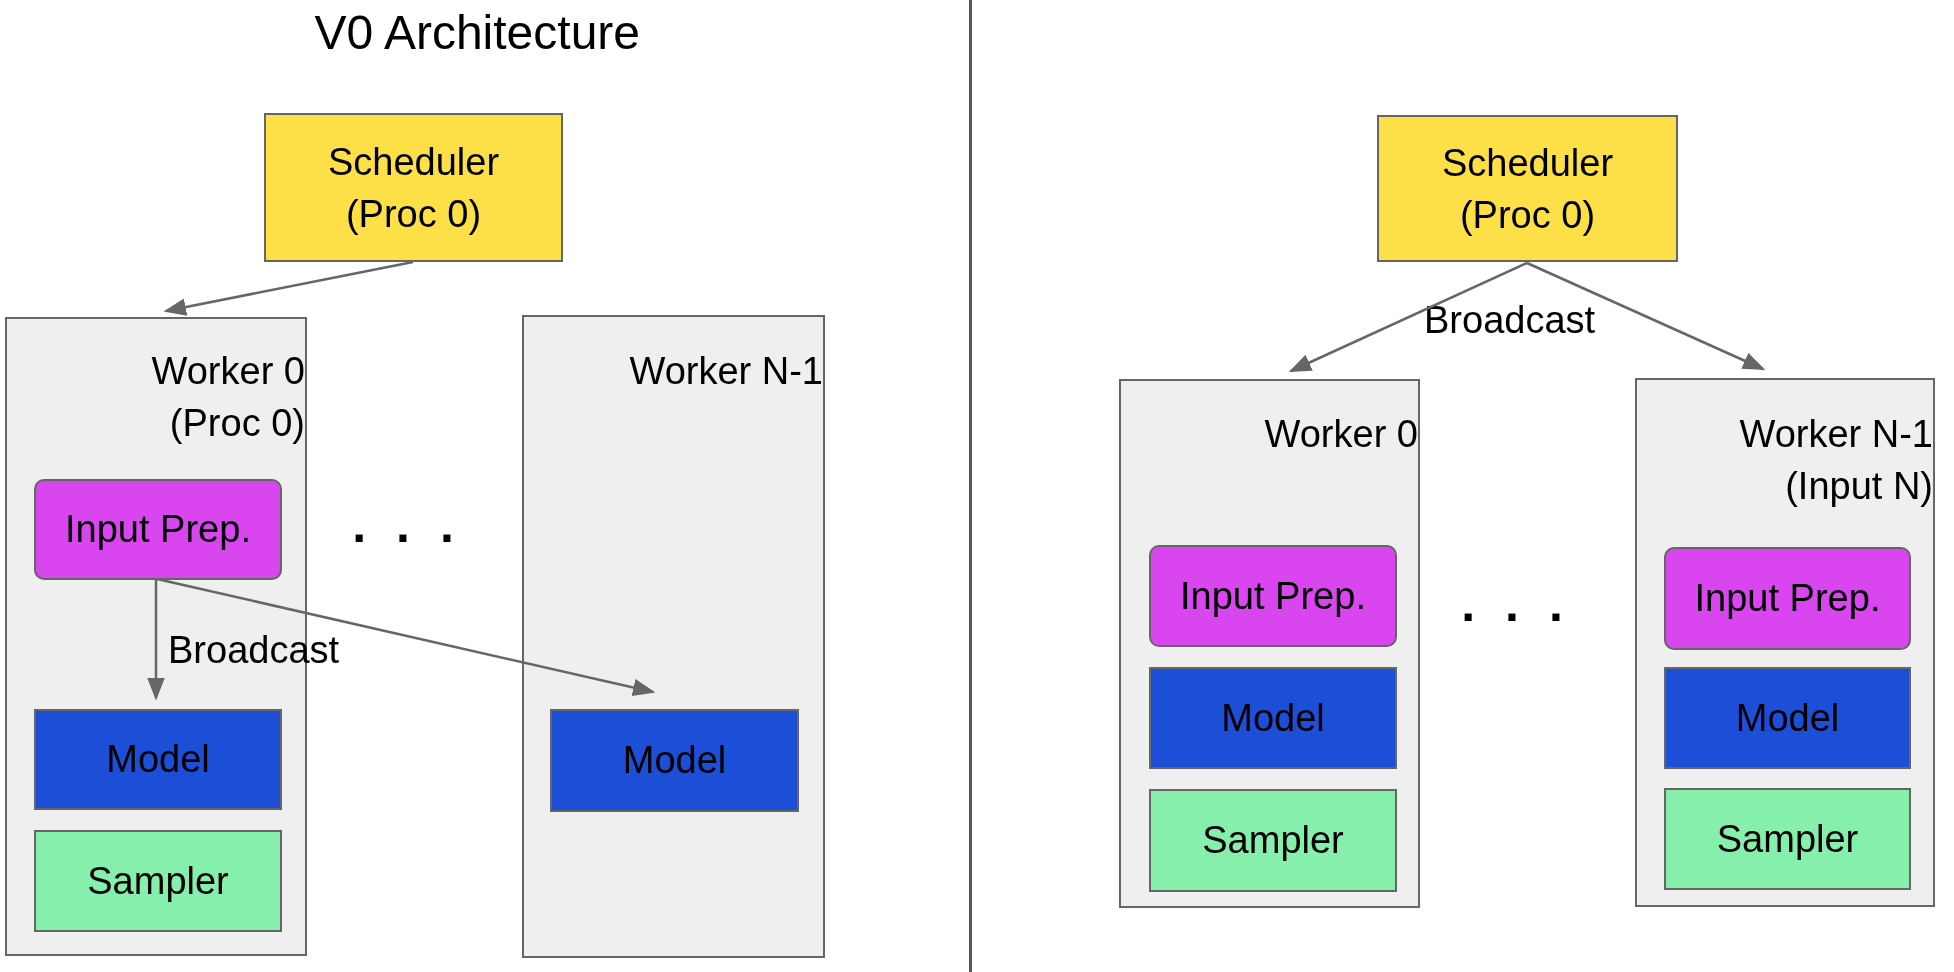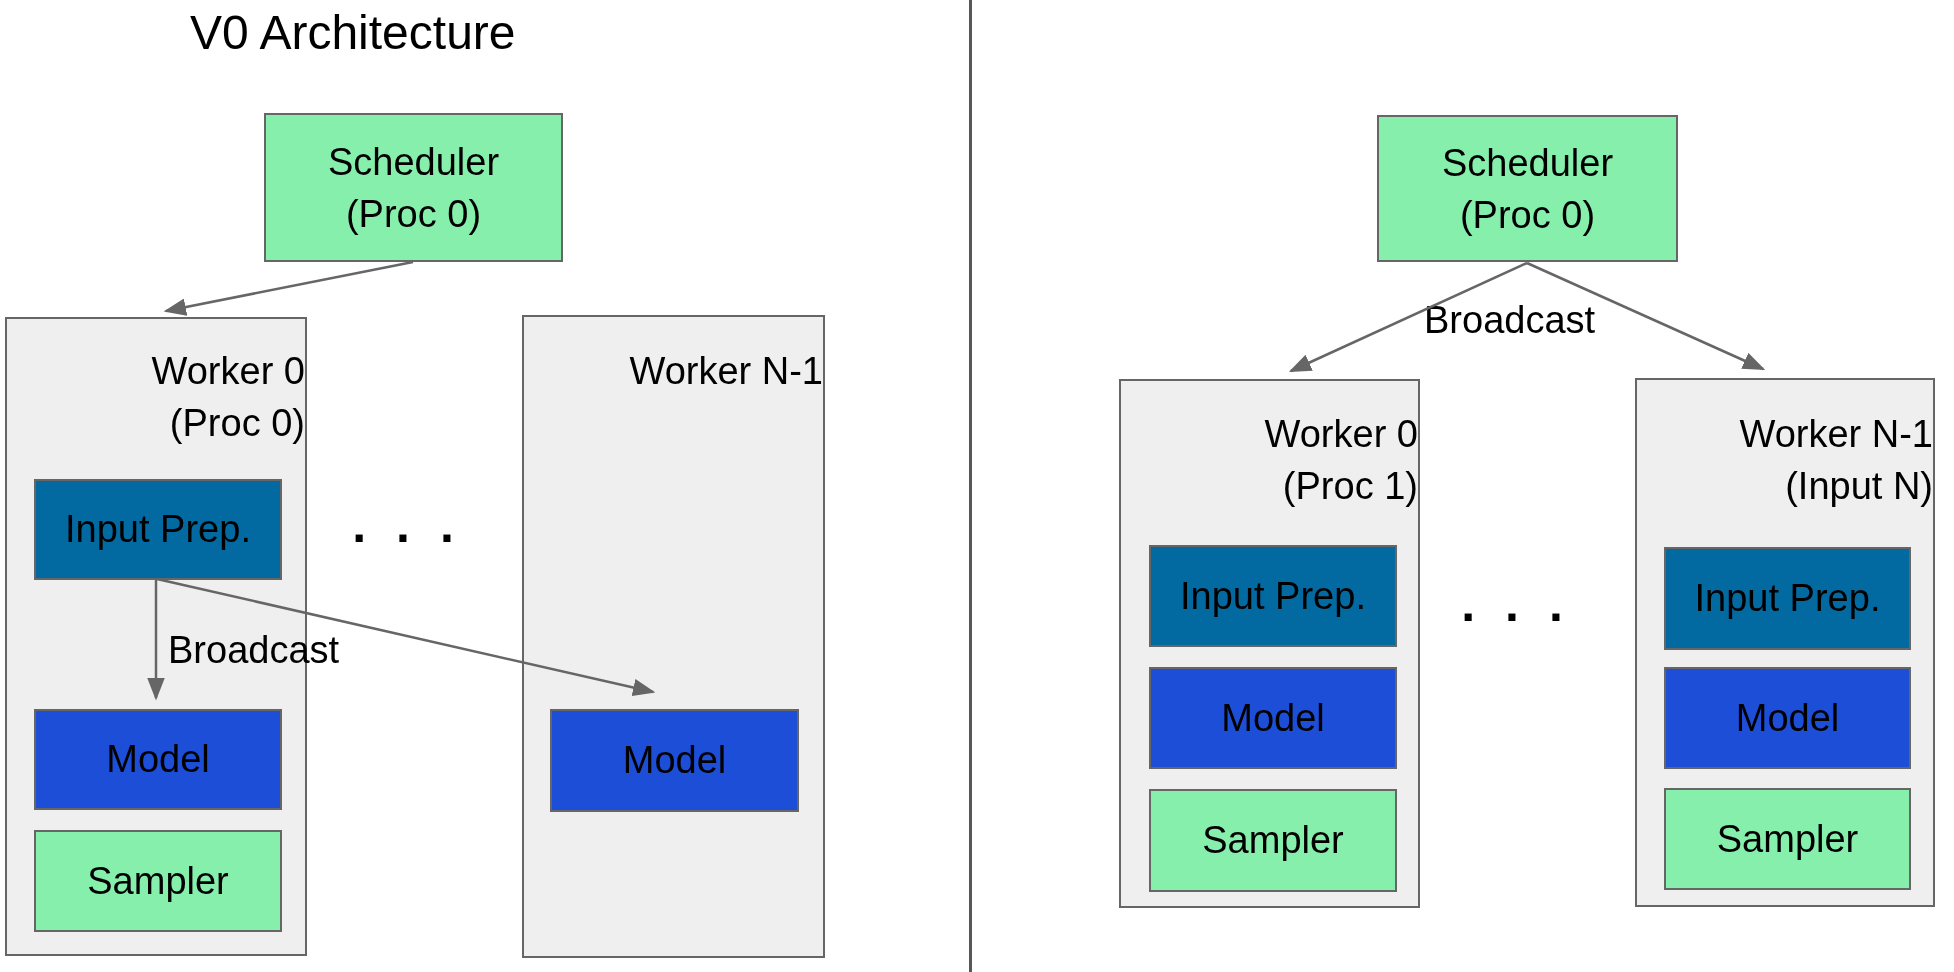--- a/index.html
+++ b/index.html
@@ -3,40 +3,40 @@
 <meta charset="utf-8">
 <style>
   html,body{margin:0;padding:0;background:#ffffff;}
   .canvas{
     position:relative;width:1954px;height:972px;background:#ffffff;
     font-family:"Liberation Sans",sans-serif;color:#000;overflow:hidden;
   }
   .overlay{position:absolute;left:0;top:0;pointer-events:none;z-index:5;}
   .divider{position:absolute;top:0;height:972px;width:3px;background:#575757;}
   .diagram-title{
-    position:absolute;top:5px;width:450px;text-align:left;
+    position:absolute;top:5px;width:450px;text-align:right;
     font-size:48px;line-height:56px;white-space:nowrap;
   }
   .box{
     position:absolute;box-sizing:border-box;border:2px solid #666666;
     display:flex;flex-direction:column;align-items:center;justify-content:center;
     text-align:center;
   }
-  .sched{background:#86efac;font-size:38px;line-height:52px;}
+  .sched{background:#fde047;font-size:38px;line-height:52px;}
   .container{position:absolute;box-sizing:border-box;border:2px solid #666666;background:#efefef;}
   .wtitle{
     position:absolute;left:0;right:0;text-align:right;
     font-size:38px;line-height:52px;
   }
   .inner{
     position:absolute;box-sizing:border-box;border:2px solid #666666;
     display:flex;align-items:center;justify-content:center;
     font-size:38px;text-align:center;
   }
-  .purple{background:#0369a1;}
+  .purple{background:#d946ef;border-radius:10px;}
   .yellow{background:#1d4ed8;}
   .green{background:#86efac;}
   .bc-label{position:absolute;width:215px;text-align:left;font-size:38px;line-height:40px;white-space:nowrap;}
   .dots{
     position:absolute;width:150px;text-align:center;font-size:50px;line-height:54px;
     font-weight:bold;letter-spacing:30px;white-space:nowrap;
   }
 </style>
 </head>
 <body>
@@ -90,21 +90,20 @@
   <div class="box sched" style="left:1377px;top:115px;width:301px;height:147px;">
     <div>Scheduler</div>
     <div>(Proc 0)</div>
   </div>
 
   <div class="bc-label" style="left:1424px;top:300px;">Broadcast</div>
 
   <div class="container" style="left:1119px;top:379px;width:301px;height:529px;">
     <div class="wtitle" style="top:27px;">
       <div>Worker 0</div>
-      <div>(Proc 1)</div>
     </div>
     <div class="inner purple" style="left:28px;top:164px;width:248px;height:102px;">Input Prep.</div>
     <div class="inner yellow" style="left:28px;top:286px;width:248px;height:102px;">Model</div>
     <div class="inner green" style="left:28px;top:408px;width:248px;height:103px;">Sampler</div>
   </div>
 
   <div class="dots" style="left:1452px;top:577px;">...</div>
 
   <div class="container" style="left:1635px;top:378px;width:300px;height:529px;">
     <div class="wtitle" style="top:28px;">

